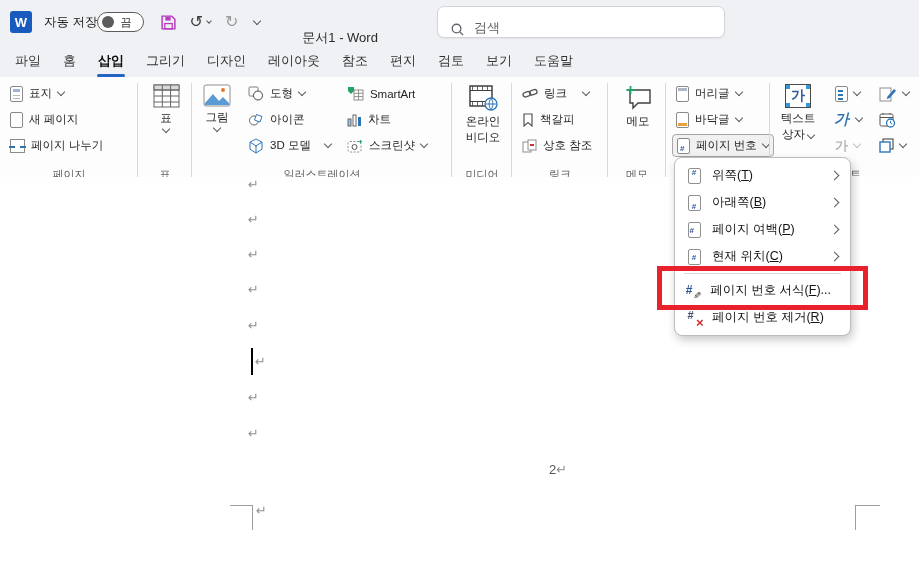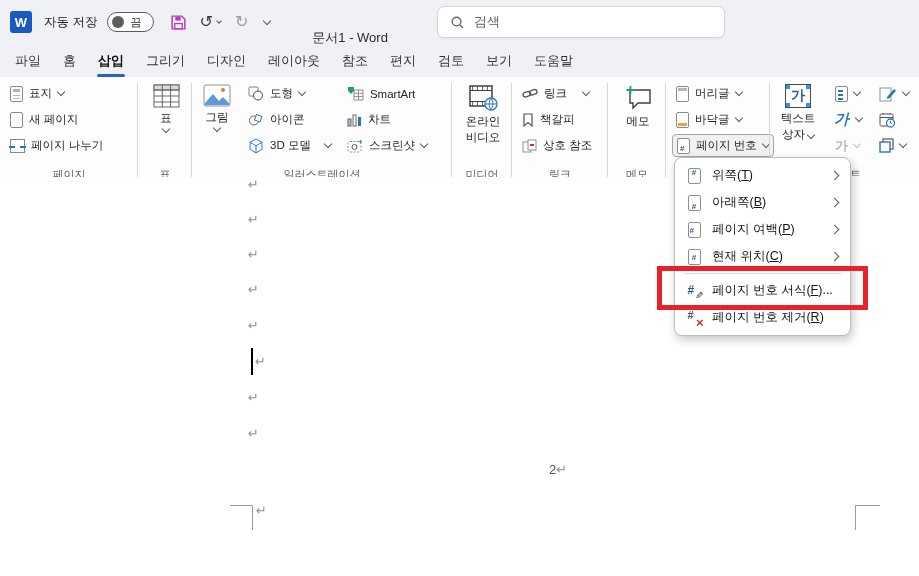--- a/index.html
+++ b/index.html
@@ -6,37 +6,37 @@
   html,body { width:919px; height:576px; overflow:hidden;
     font-family:"Liberation Sans","DejaVu Sans",sans-serif; }
   body { position:relative; background:#fff; }
 
   
   #titlebar { position:absolute; left:0; top:0; width:919px; height:44px;
     background:#eff1f5; display:flex; align-items:center; padding:0 10px; }
   .wlogo { width:22px; height:22px; background:#185abd; border-radius:3px;
     color:#fff; font-weight:bold; font-size:13px; display:flex;
     align-items:center; justify-content:center; margin-right:12px; }
-  .ttext { font-size:12.5px; color:#1f1f1f; margin-right:10px; white-space:nowrap; }
+  .ttext { font-size:12.5px; color:#1f1f1f; white-space:nowrap; }
   .toggle { width:47px; height:20px; border:1px solid #5c5c5c; border-radius:11px;
     background:#fff; display:flex; align-items:center; padding:0 4px; gap:6px; margin-right:16px; }
   .knob { width:12px; height:12px; border-radius:50%; background:#5c5c5c; }
   .toggle span { font-size:11px; color:#1f1f1f; }
   .qat { display:flex; align-items:center; gap:4px; margin-right:14px; }
   .uglyph { font-size:16px; color:#3a3a3a; line-height:1; }
   .uglyph.disabled { color:#9a9a9a; }
   .chv { display:inline-block; width:6px; height:6px;
     border-right:1.4px solid #5a5a5a; border-bottom:1.4px solid #5a5a5a;
     transform:rotate(45deg); margin-top:-3px; }
   .chv.tiny { width:4px; height:4px; }
   .chv.r { transform:rotate(-45deg); width:7px; height:7px; margin-top:0; }
   .doctitle { font-size:13px; color:#2a2a2a; margin-left:28px; white-space:nowrap;margin-top:32px; }
   .searchbox { position:absolute; left:437px; top:6px; width:288px; height:32px;
     background:#fff; border:1px solid #d3d5d9; border-radius:7px;
-    box-shadow:0 1px 2px rgba(0,0,0,.06); display:flex; align-items:center;
+    box-shadow:0 1px 2px rgba(0,0,0,.06); display:flex; align-items:flex-end;
     gap:9px; padding:0 12px; }
   .searchbox span { font-size:13px; color:#616161; }
 
   
   #tabrow { position:absolute; left:0; top:44px; width:919px; height:33px;
     background:#eff1f5; display:flex; align-items:stretch; padding-left:4px; }
   .tab { position:relative; font-size:13px; color:#333; padding:0 11px;
     display:flex; align-items:center; white-space:nowrap; }
   .tab.selected { font-weight:bold; color:#0d0d0d; }
   .tab.selected::after { content:""; position:absolute; left:10px; right:10px;
@@ -100,21 +100,21 @@
   .p2 .pm { color:#909090; }
   .corner-l { position:absolute; left:230px; top:328px; width:23px; height:25px;
     border-top:1px solid #9d9d9d; border-right:1px solid #9d9d9d; }
   .corner-r { position:absolute; left:855px; top:328px; width:25px; height:25px;
     border-top:1px solid #9d9d9d; border-left:1px solid #9d9d9d; }
 
   
   #pagenum-menu { position:absolute; left:674px; top:157px; width:177px;
     background:#fff; border:1px solid #bcbcbc; border-radius:8px;
     box-shadow:2px 4px 10px rgba(0,0,0,.22); z-index:50; padding:4px 0; }
-  .mitem { height:27px; display:flex; align-items:center; gap:9px; padding:0 10px; }
+  .mitem { height:27px; display:flex; align-items:center; gap:9px; padding:0 10px;justify-content:flex-end; }
   .mico { width:18px; display:flex; justify-content:center; flex:none; }
   .mlabel { flex:1; font-size:12.5px; color:#141414; white-space:nowrap; }
   .mlabel u { text-decoration:underline; }
   .marrow { width:12px; display:flex; justify-content:center; }
   .msep { height:1px; background:#d9d9d9; margin:3px 9px; }
   .mpg { width:13px; height:16px; border:1px solid #909090; border-radius:2px;
     background:#fff; position:relative; }
   .mpg::before { content:"#"; position:absolute; font-size:8px; font-weight:bold;
     color:#2b579a; }
   .m-top::before { top:-1px; left:50%; transform:translateX(-50%); }

